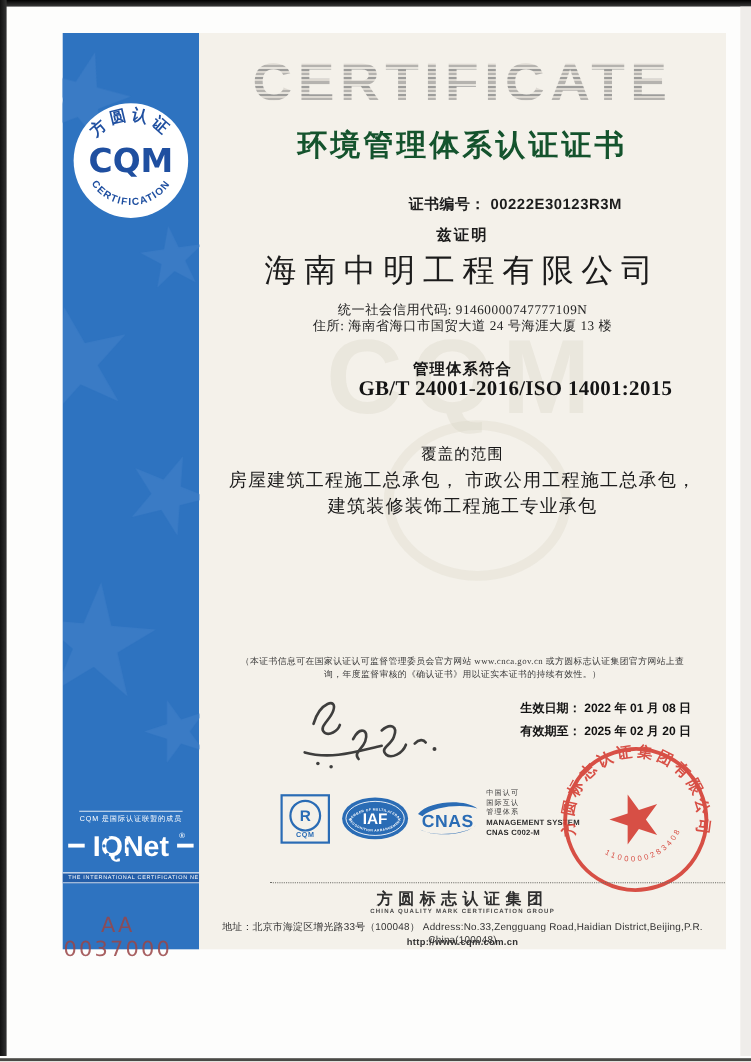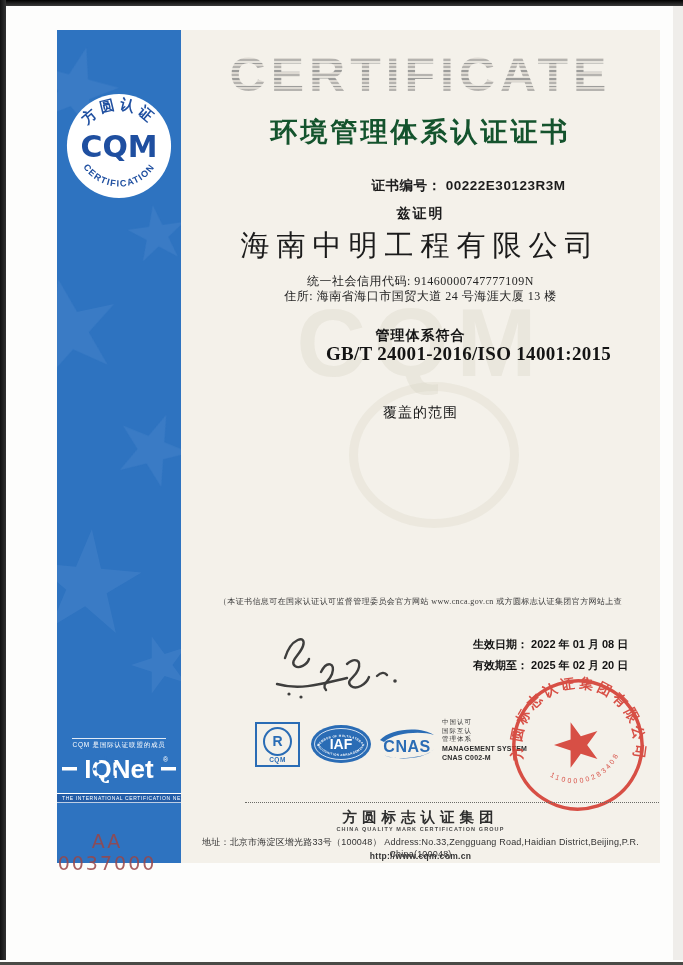--- a/index.html
+++ b/index.html
@@ -138,23 +138,28 @@
     <div class="abs company">海南中明工程有限公司</div>
 
     <div class="abs info">
       <div>统一社会信用代码: 91460000747777109N</div>
       <div>住所: 海南省海口市国贸大道 24 号海涯大厦 13 楼</div>
     </div>
 
     <div class="abs conform">管理体系符合</div>
     <div class="abs standard">GB/T 24001-2016/ISO 14001:2015</div>
     <div class="abs scope-label">覆盖的范围</div>
+    <div class="abs scope">
+      <div>房屋建筑工程施工总承包， 市政公用工程施工总承包，</div>
+      <div>建筑装修装饰工程施工专业承包</div>
+    </div>
 
     <div class="abs note">
       <div>（本证书信息可在国家认证认可监督管理委员会官方网站 www.cnca.gov.cn 或方圆标志认证集团官方网站上查</div>
+      <div>询，年度监督审核的《确认证书》用以证实本证书的持续有效性。）</div>
     </div>
 
     <svg class="sig" viewBox="0 0 140 84">
       <g fill="none" stroke="#2b2b2b" stroke-width="2.4" stroke-linecap="round" opacity="0.9">
         <path d="M12,30 C18,10 34,6 30,18 C27,27 16,33 22,38 C26,41 34,37 36,31"></path>
         <path d="M4,56 C28,63 52,55 74,50"></path>
         <path d="M48,44 C54,32 63,35 59,46 C56,54 48,56 53,62"></path>
         <path d="M74,36 C82,29 89,32 85,42 C82,50 72,52 78,58 C83,62 93,57 96,49"></path>
         <path d="M104,48 C108,44 112,44 114,47"></path>
       </g>

